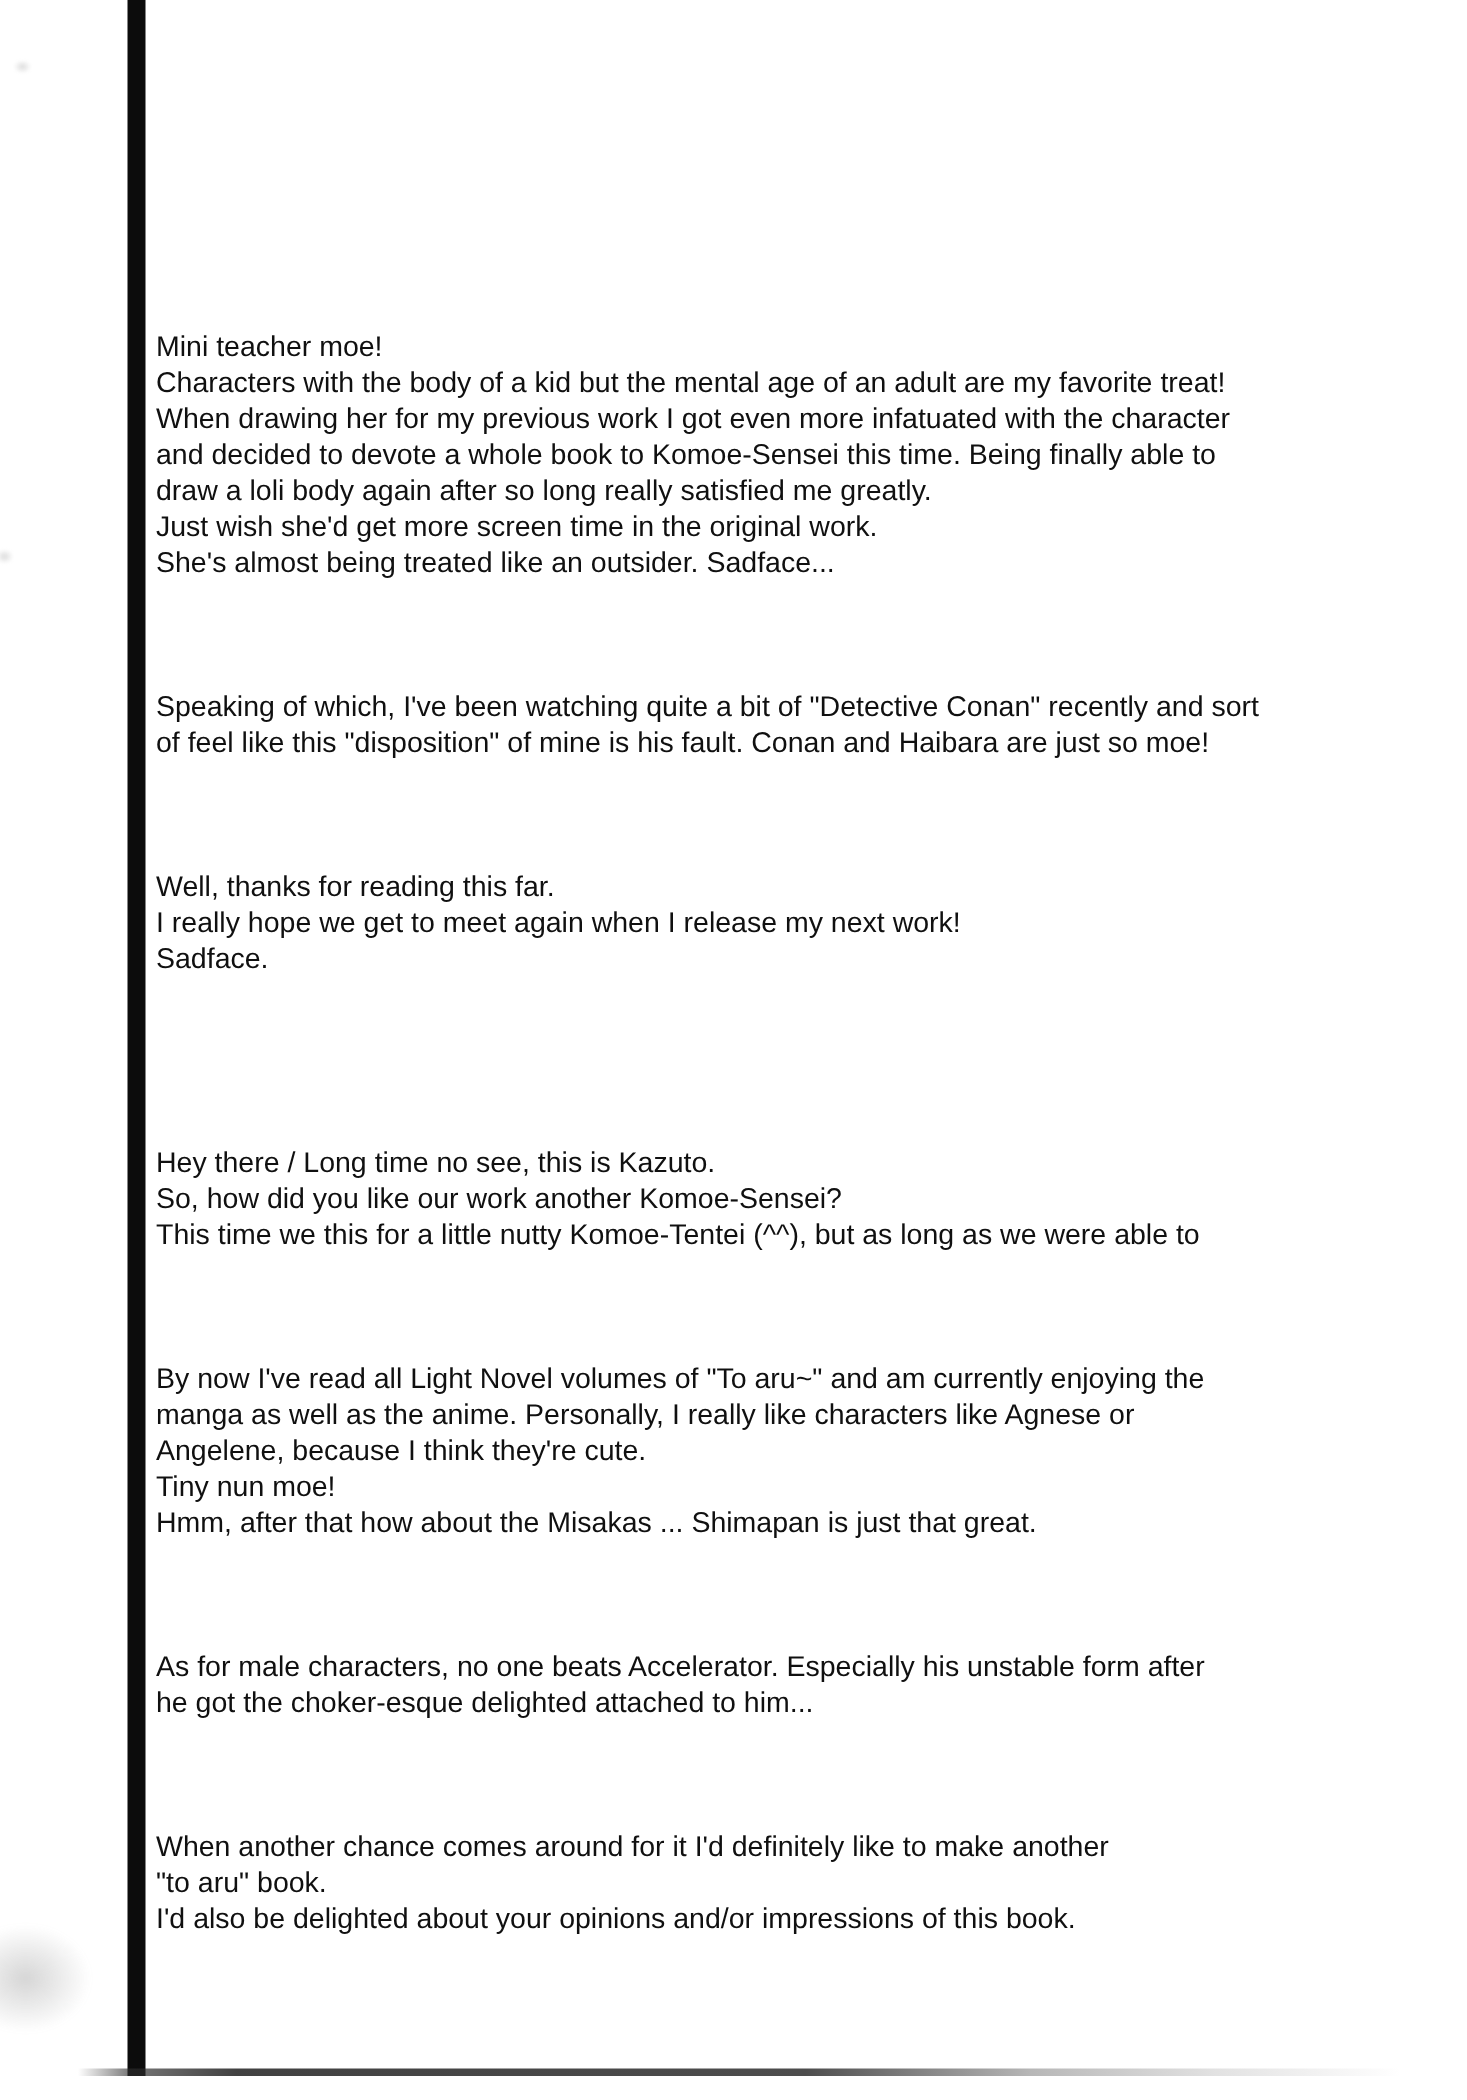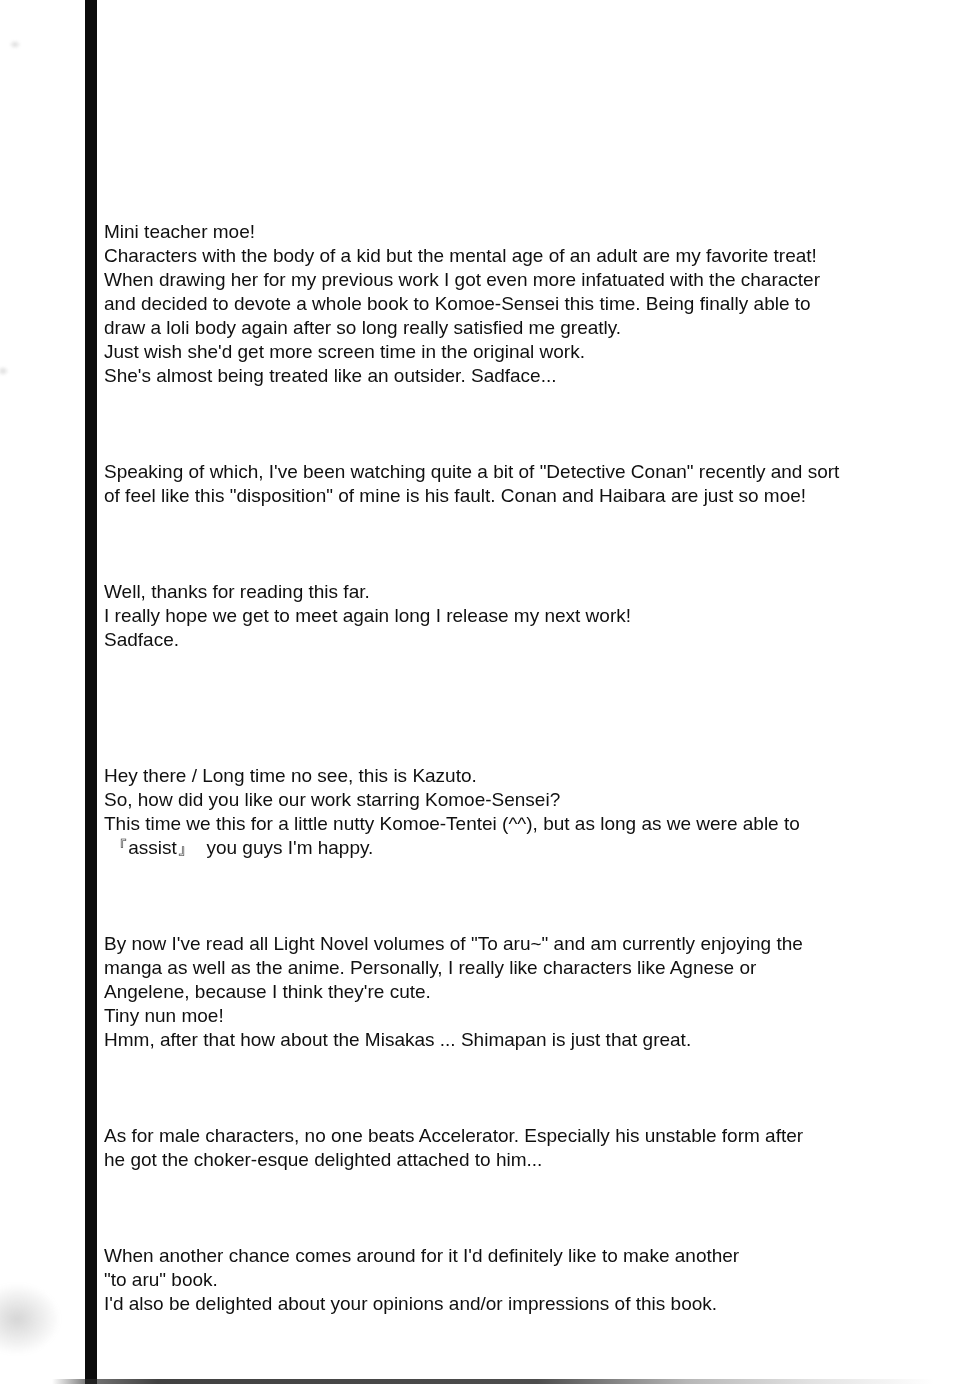--- a/index.html
+++ b/index.html
@@ -74,20 +74,20 @@
 <div class="page">
   <div class="gutter-bar"></div>
   <div class="blob-lower-left"></div>
   <div class="speck speck-1"></div>
   <div class="speck speck-2"></div>
   <div class="bottom-smudge"></div>
 
   <div class="text-col">
     <div class="para"><div class="line">Mini teacher moe!</div><div class="line">Characters with the body of a kid but the mental age of an adult are my favorite treat!</div><div class="line">When drawing her for my previous work I got even more infatuated with the character</div><div class="line">and decided to devote a whole book to Komoe-Sensei this time. Being finally able to</div><div class="line">draw a loli body again after so long really satisfied me greatly.</div><div class="line">Just wish she'd get more screen time in the original work.</div><div class="line">She's almost being treated like an outsider. Sadface...</div></div>
     <div class="para"><div class="line">Speaking of which, I've been watching quite a bit of "Detective Conan" recently and sort</div><div class="line">of feel like this "disposition" of mine is his fault. Conan and Haibara are just so moe!</div></div>
-    <div class="para gap-xl"><div class="line">Well, thanks for reading this far.</div><div class="line">I really hope we get to meet again long I release my next work!</div><div class="line">Sadface.</div></div>
-    <div class="para"><div class="line">Hey there / Long time no see, this is Kazuto.</div><div class="line">So, how did you like our work starring Komoe-Sensei?</div><div class="line">This time we this for a little nutty Komoe-Tentei (^^), but as long as we were able to</div><div class="line"> 『assist』  you guys I'm happy.</div></div>
+    <div class="para gap-xl"><div class="line">Well, thanks for reading this far.</div><div class="line">I really hope we get to meet again when I release my next work!</div><div class="line">Sadface.</div></div>
+    <div class="para"><div class="line">Hey there / Long time no see, this is Kazuto.</div><div class="line">So, how did you like our work another Komoe-Sensei?</div><div class="line">This time we this for a little nutty Komoe-Tentei (^^), but as long as we were able to</div></div>
     <div class="para"><div class="line">By now I've read all Light Novel volumes of "To aru~" and am currently enjoying the</div><div class="line">manga as well as the anime. Personally, I really like characters like Agnese or</div><div class="line">Angelene, because I think they're cute.</div><div class="line">Tiny nun moe!</div><div class="line">Hmm, after that how about the Misakas ... Shimapan is just that great.</div></div>
     <div class="para"><div class="line">As for male characters, no one beats Accelerator. Especially his unstable form after</div><div class="line">he got the choker-esque delighted attached to him...</div></div>
     <div class="para"><div class="line">When another chance comes around for it I'd definitely like to make another</div><div class="line">"to aru" book.</div><div class="line">I'd also be delighted about your opinions and/or impressions of this book.</div></div>
     
   </div>
 </div>
 
 </body></html>

